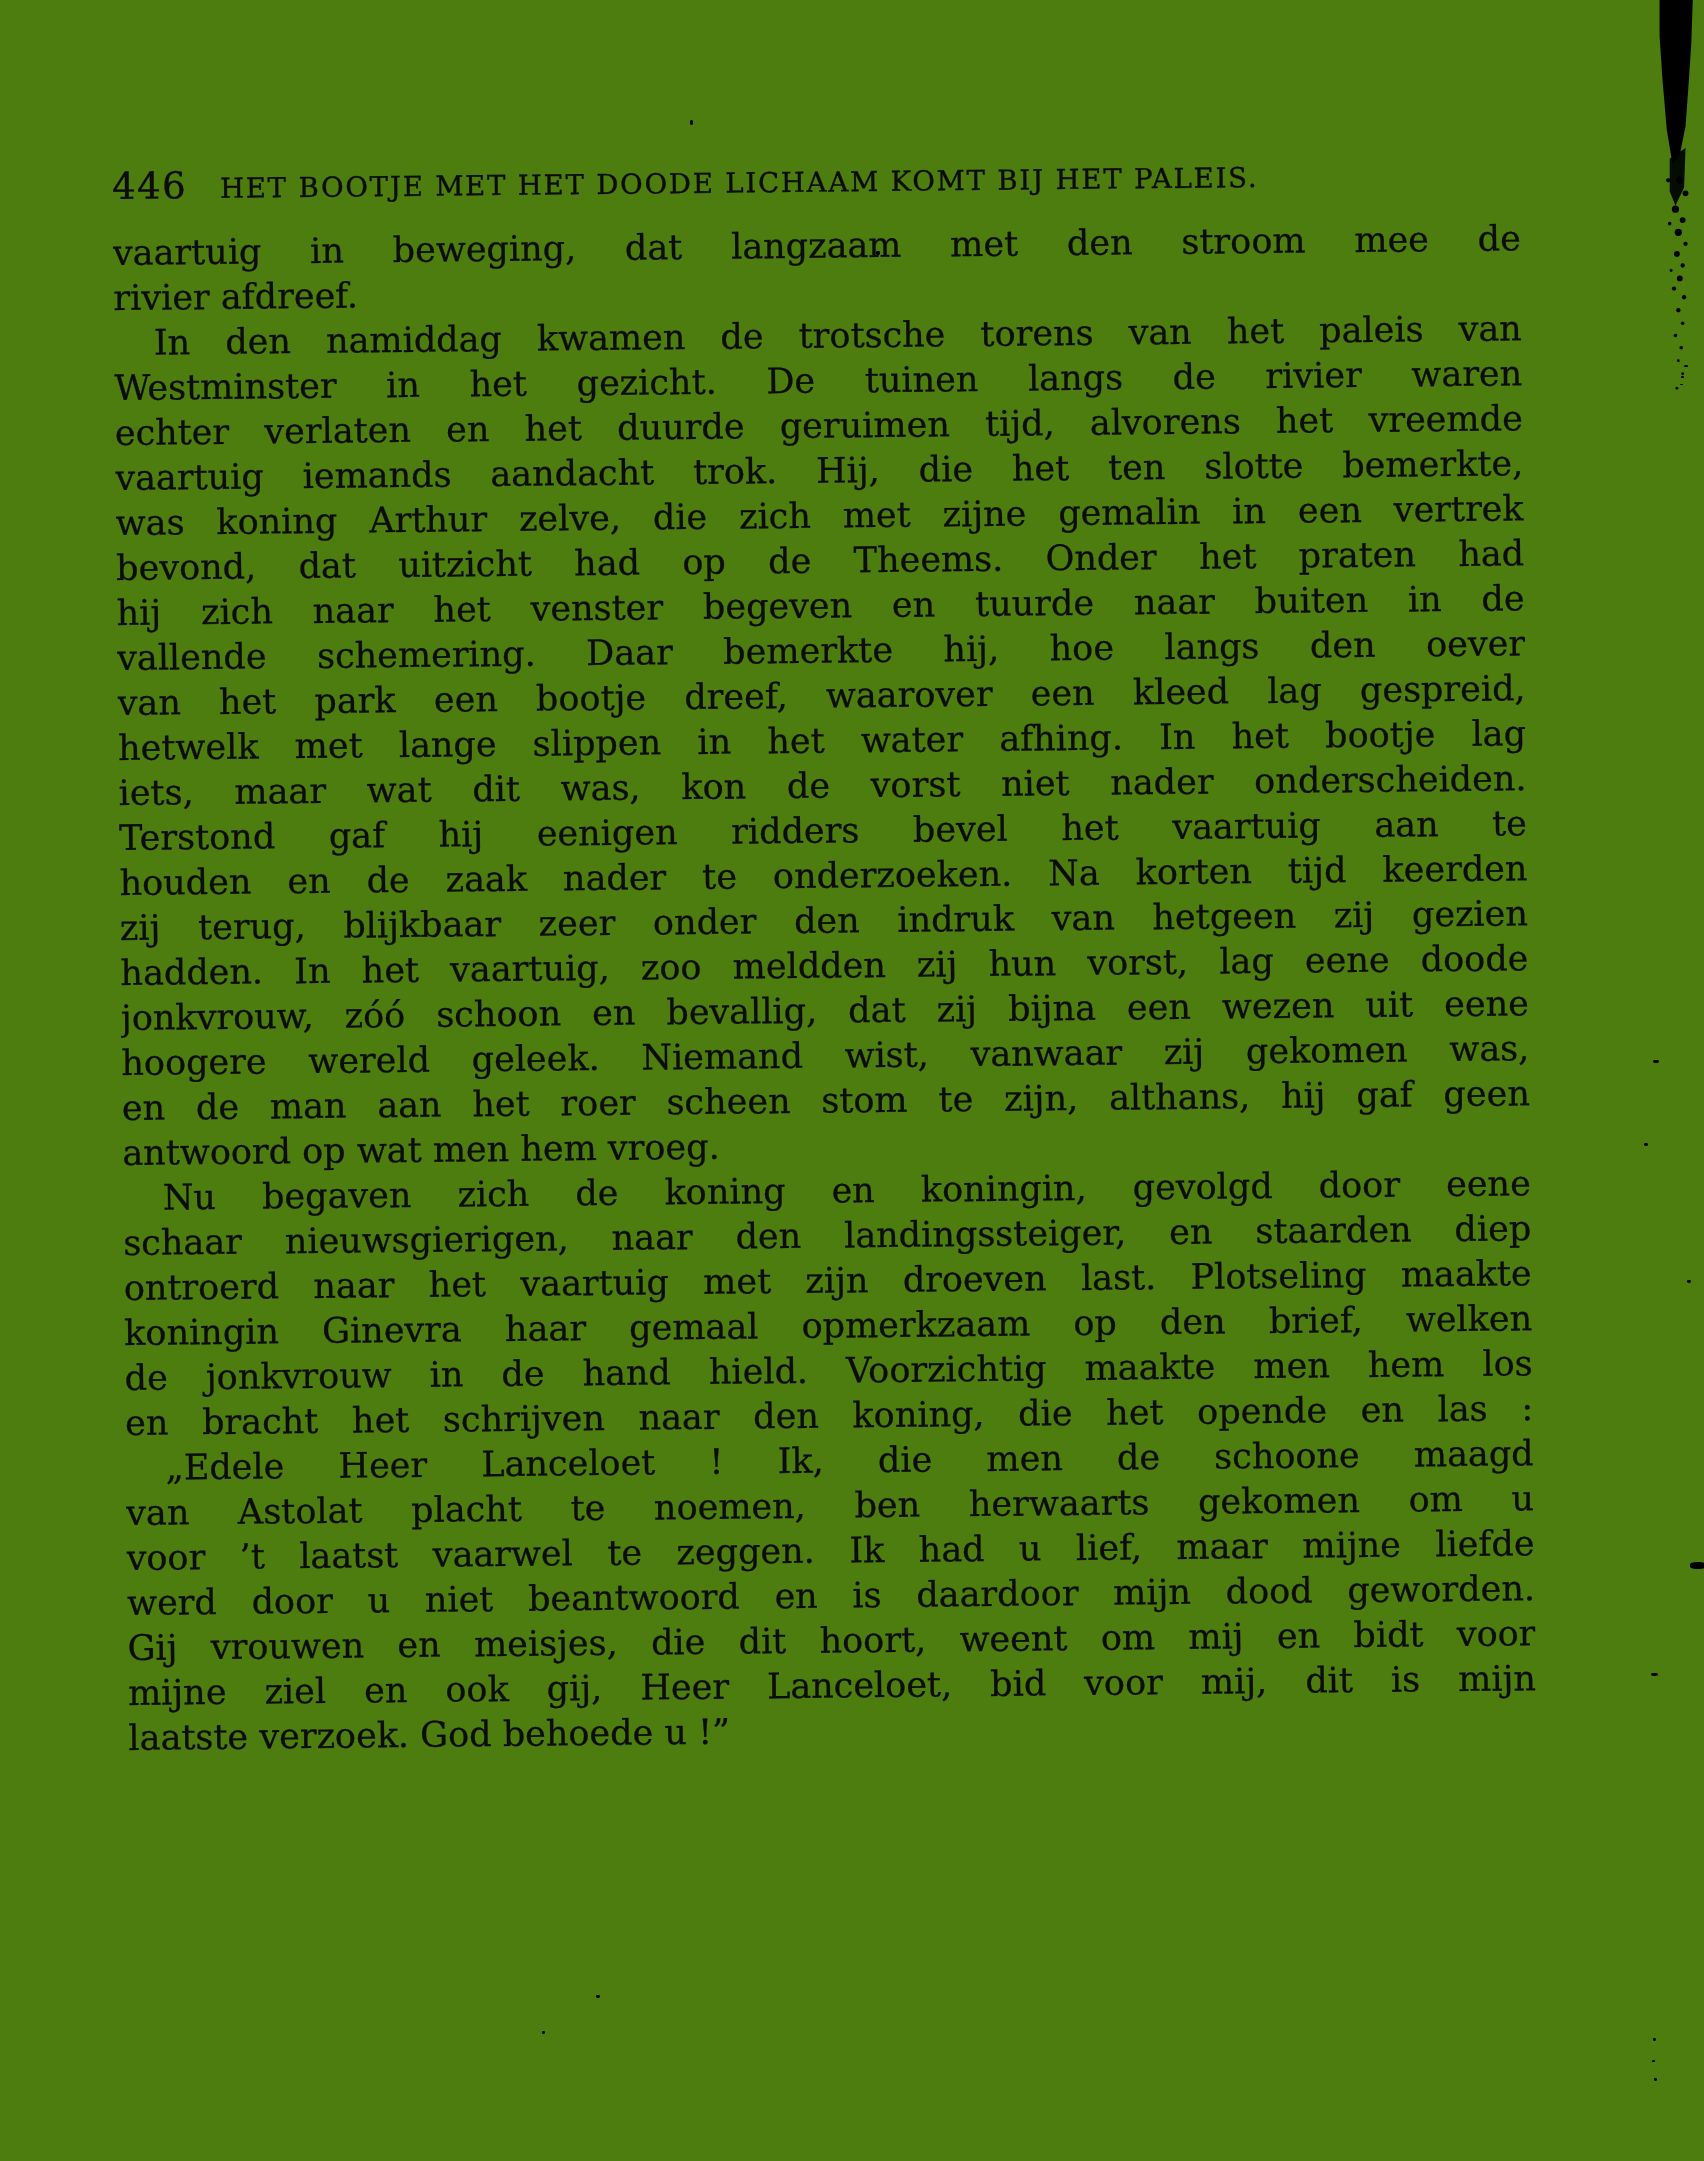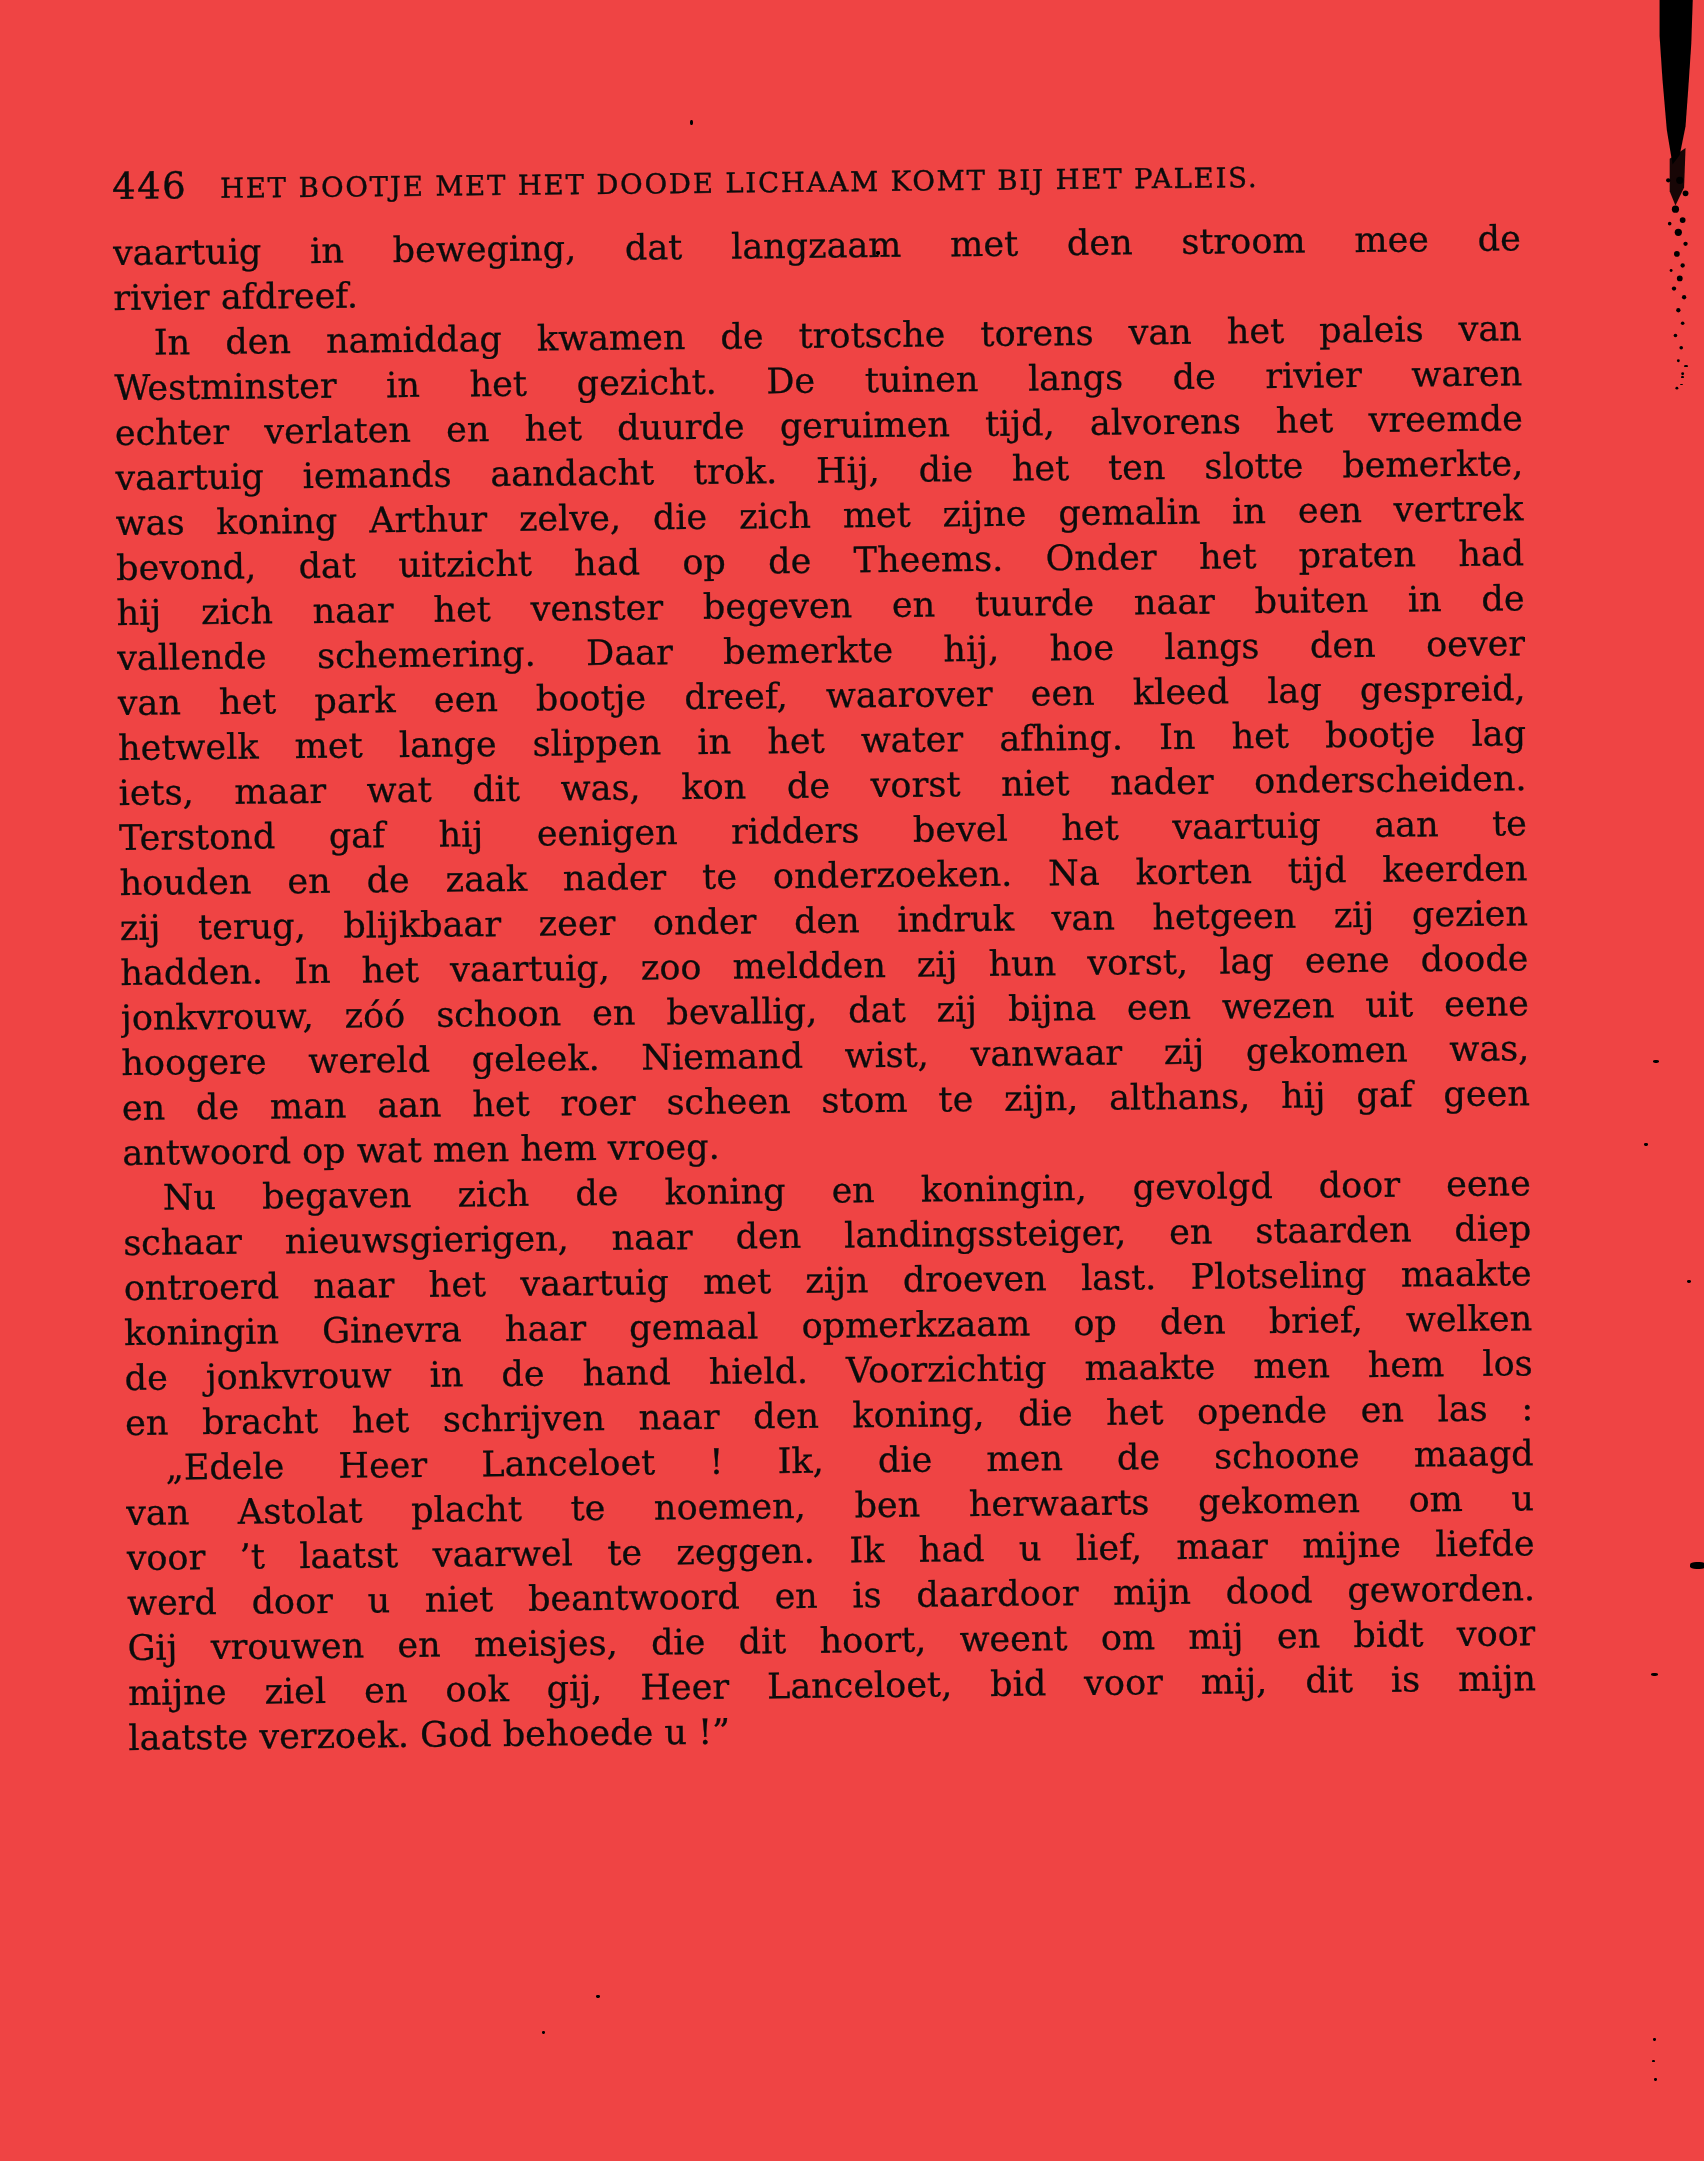--- a/index.html
+++ b/index.html
@@ -7,21 +7,21 @@
     padding: 0;
     width: 1704px;
     height: 2161px;
     background: #ffffff;
     overflow: hidden;
   }
   .page {
     position: relative;
     width: 1704px;
     height: 2161px;
-    background: #ef4444;
+    background: #4d7c0f;
     color: #0c0c0c;
     font-family: "DejaVu Serif", "Liberation Serif", serif;
   }
   .content {
     position: absolute;
     left: 112px;
     top: 165px;
     width: 1408px;
     transform: rotate(-0.6deg);
     transform-origin: 0 0;

